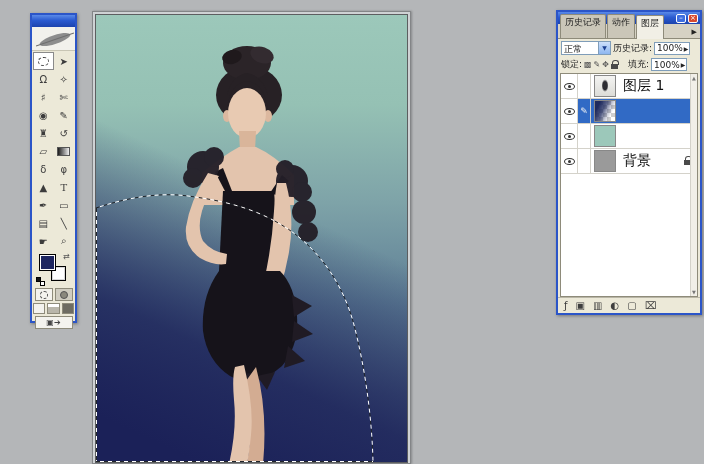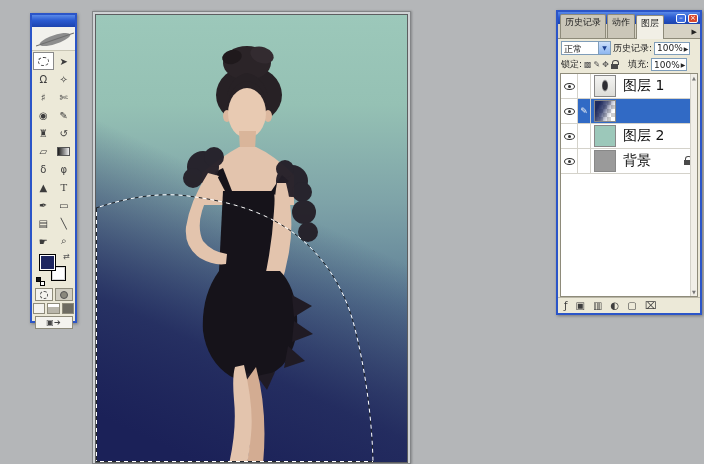--- a/index.html
+++ b/index.html
@@ -367,23 +367,20 @@
         </div>
     </div>
     <div class="layer-row">
       <div class="cell-eye">
           <span class="eye"></span>
         </div>
       <div class="cell-link"></div>
       <div class="cell-thumb">
           <div class="thumb thumb-teal"></div>
         </div>
-      <div class="cell-name">
-          <span>图层 2</span>
-        </div>
     </div>
     <div class="layer-row">
       <div class="cell-eye">
           <span class="eye"></span>
         </div>
       <div class="cell-link"></div>
       <div class="cell-thumb">
           <div class="thumb thumb-gray"></div>
         </div>
       <div class="cell-name">

